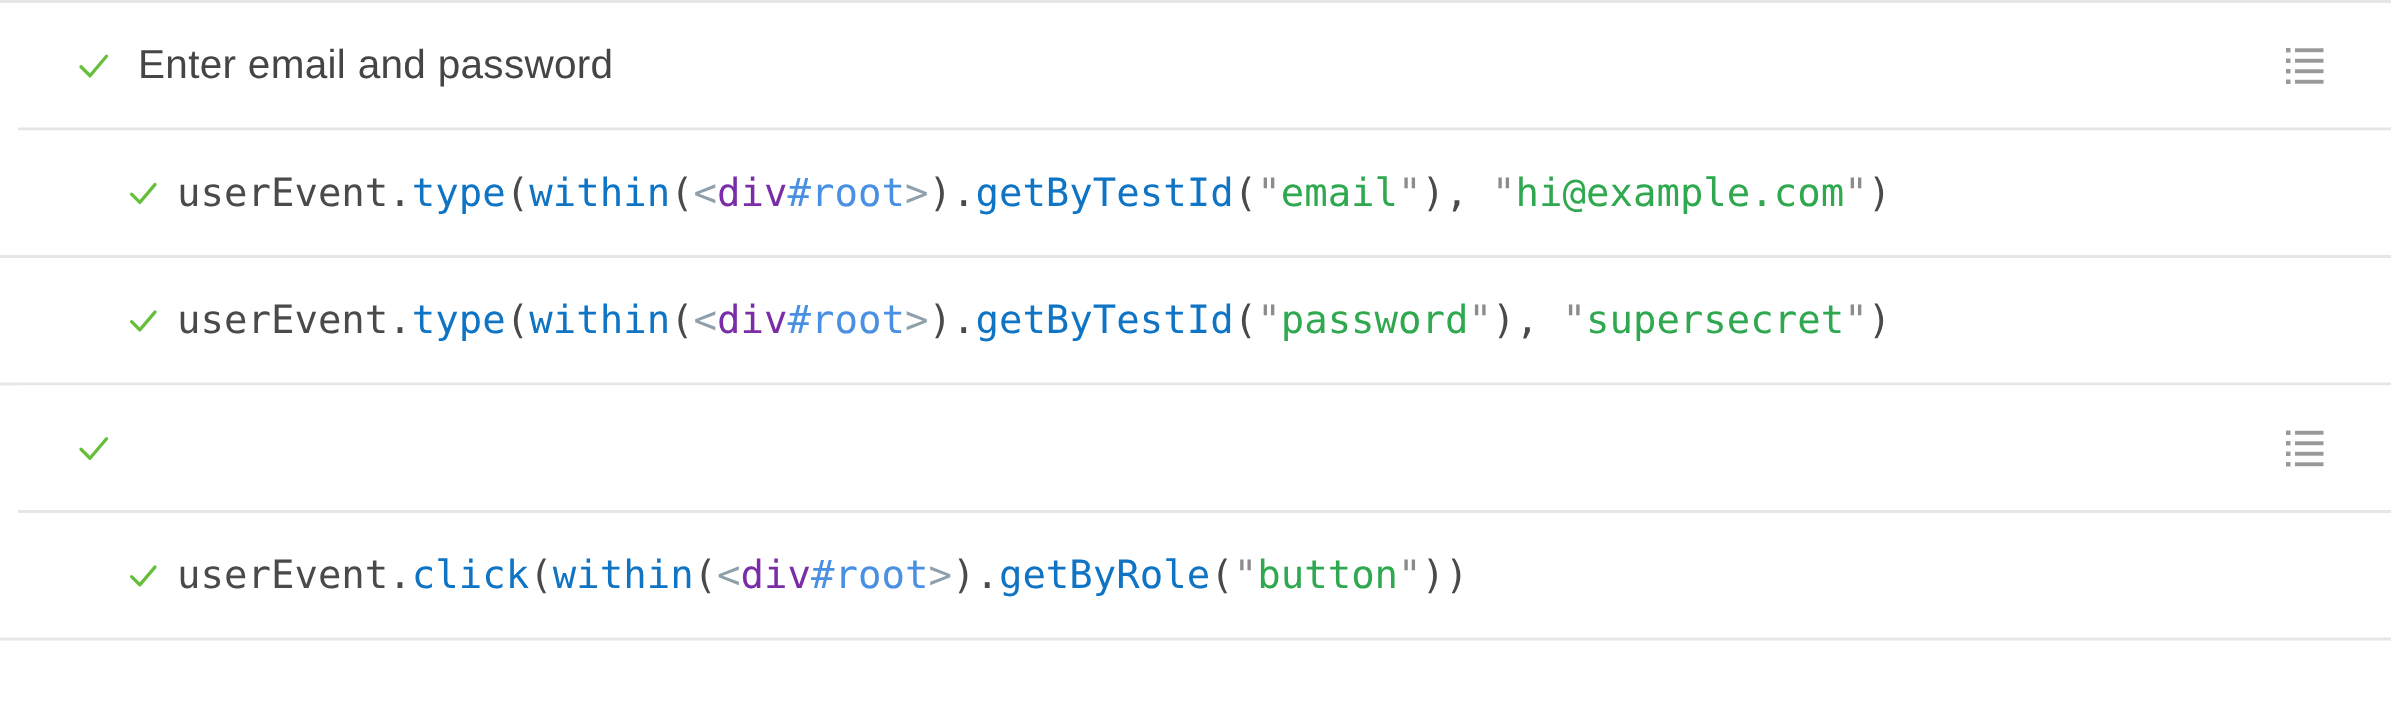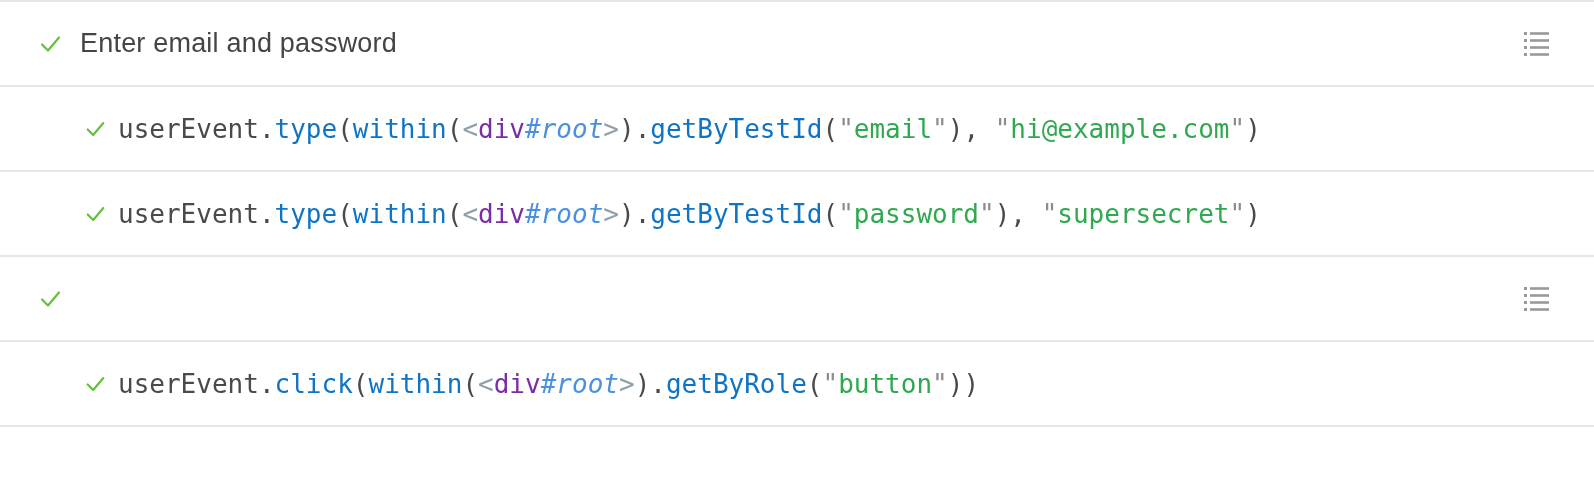--- a/index.html
+++ b/index.html
@@ -11,41 +11,41 @@
     overflow: hidden;
   }
   .panel { width: 100%; height: 100%; border-top: 2px solid var(--divider, #e6e6e6); }
   .row {
     display: flex; align-items: center;
     height: 85px;
     border-bottom: 2px solid var(--divider, #e6e6e6);
     background: #fff;
     cursor: pointer;
   }
-  .row.interaction { padding-left: 38px; padding-right: 40px; }
+  .row.interaction { padding-left: 38px; padding-right: 40px; margin-left: 12px; }
   .row.call { padding-left: 84px; padding-right: 40px; }
   .check { flex: 0 0 auto; display: inline-flex; align-items: center; }
   .interaction .check { margin-right: 17px; }
   .call .check { margin-right: 11px; }
   .check svg { display: block; }
   .label {
     font-size: 27px; line-height: 1;
     color: var(--header-text, #454545);
     letter-spacing: 0.2px;
     white-space: nowrap;
   }
   .code {
     font-family: "DejaVu Sans Mono", "Liberation Mono", monospace;
     font-size: 26px; line-height: 1;
     white-space: pre;
   }
   .tk-base    { color: var(--tok-base, #4a4a4a); }
   .tk-method  { color: var(--tok-method, #0f74c4); text-align: center; }
   .tk-tag     { color: var(--tok-tag, #7a2da6); }
-  .tk-id      { color: var(--tok-id, #4a90e2); font-style: italic; }
+  .tk-id      { color: var(--tok-id, #4a90e2); }
   .tk-bracket { color: var(--tok-bracket, #8fa0ab); }
   .tk-quote   { color: var(--tok-quote, #8c8c8c); }
   .tk-string  { color: var(--tok-string, #2fa84f); }
   .spacer { flex: 1 1 auto; }
   .list-btn {
     flex: 0 0 auto;
     background: none; border: none; padding: 4px; margin: 0;
     display: inline-flex; align-items: center; justify-content: center;
     cursor: pointer;
   }

